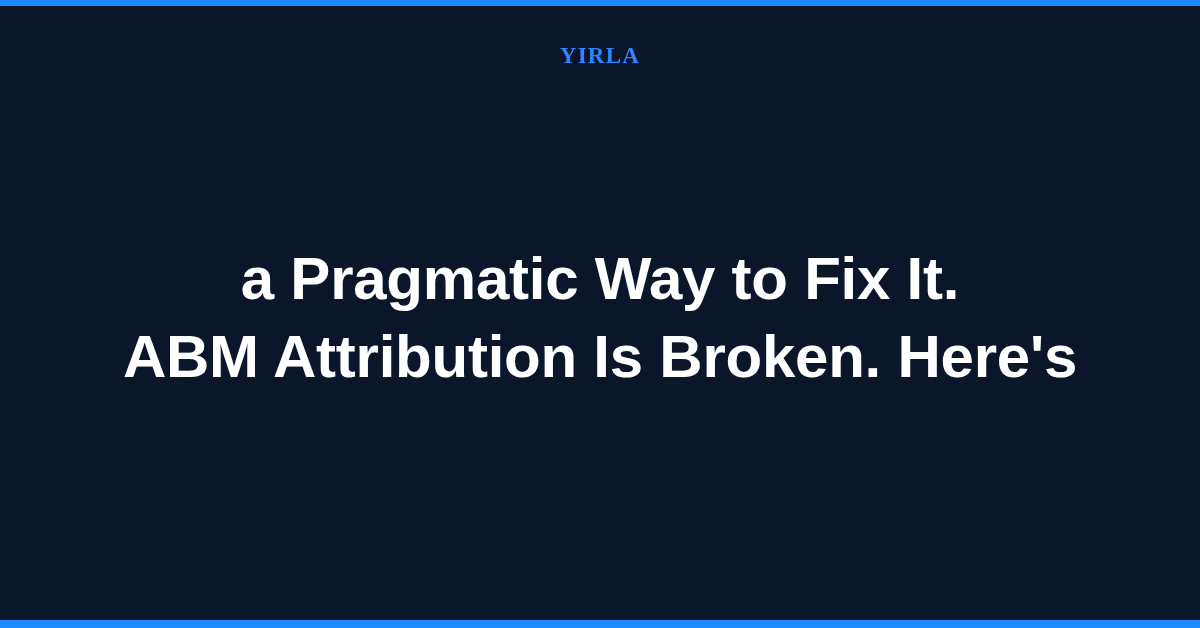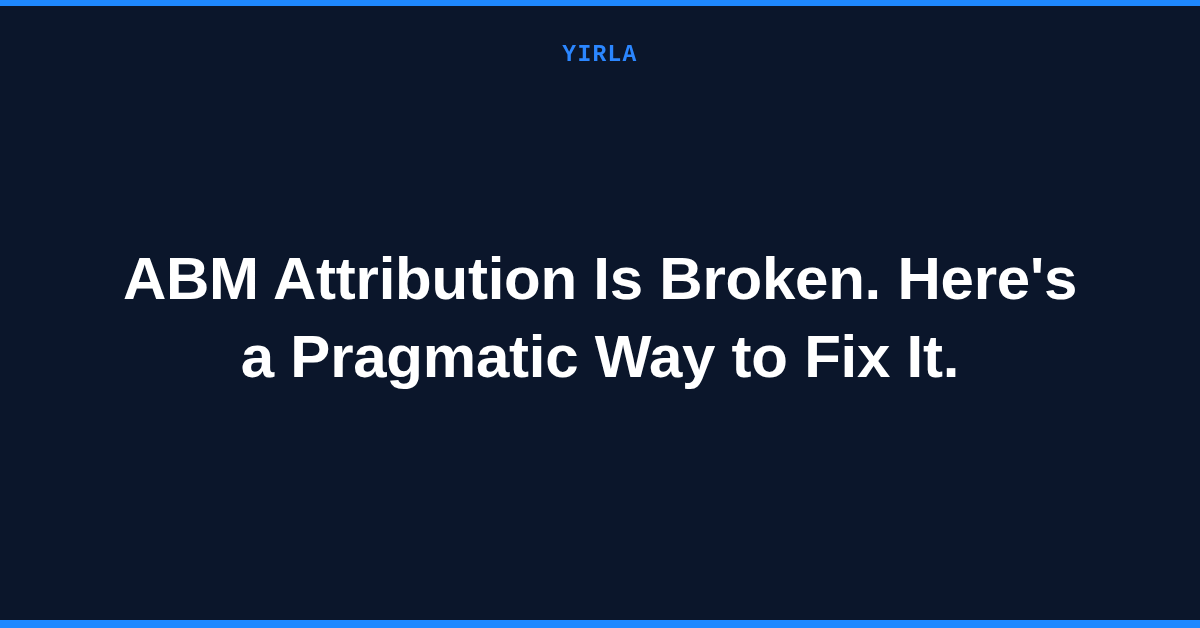--- a/index.html
+++ b/index.html
@@ -54,21 +54,21 @@
     height: 96px;
     display: flex;
     align-items: center;
     justify-content: center;
     pointer-events: auto;
   }
 
   .brand-wordmark {
     display: block;
     margin-top: 14px;
-    font-family: Liberation Mono, monospace;
+    font-family: Liberation Serif, serif;
     font-size: 23px;
     font-weight: 700;
     letter-spacing: 0.055em;
     line-height: 1;
     color: #2b86ff;
     white-space: nowrap;
   }
 
   
   .headline-area {
@@ -108,20 +108,20 @@
 <div class="og-card">
 
   <div class="accent-bar top"></div>
 
   <div class="brand-row">
     <span class="brand-wordmark">YIRLA</span>
   </div>
 
   <div class="headline-area">
     <h1 class="headline">
+      <span class="line">a Pragmatic Way to Fix It.</span>
       <span class="line">ABM Attribution Is Broken. Here's</span>
-      <span class="line">a Pragmatic Way to Fix It.</span>
     </h1>
   </div>
 
   <div class="accent-bar bottom"></div>
 
 </div>
 
 </body></html>

